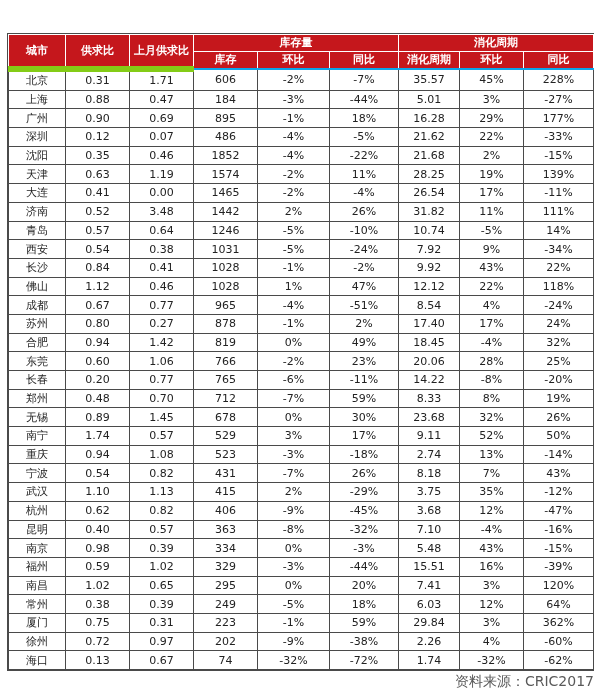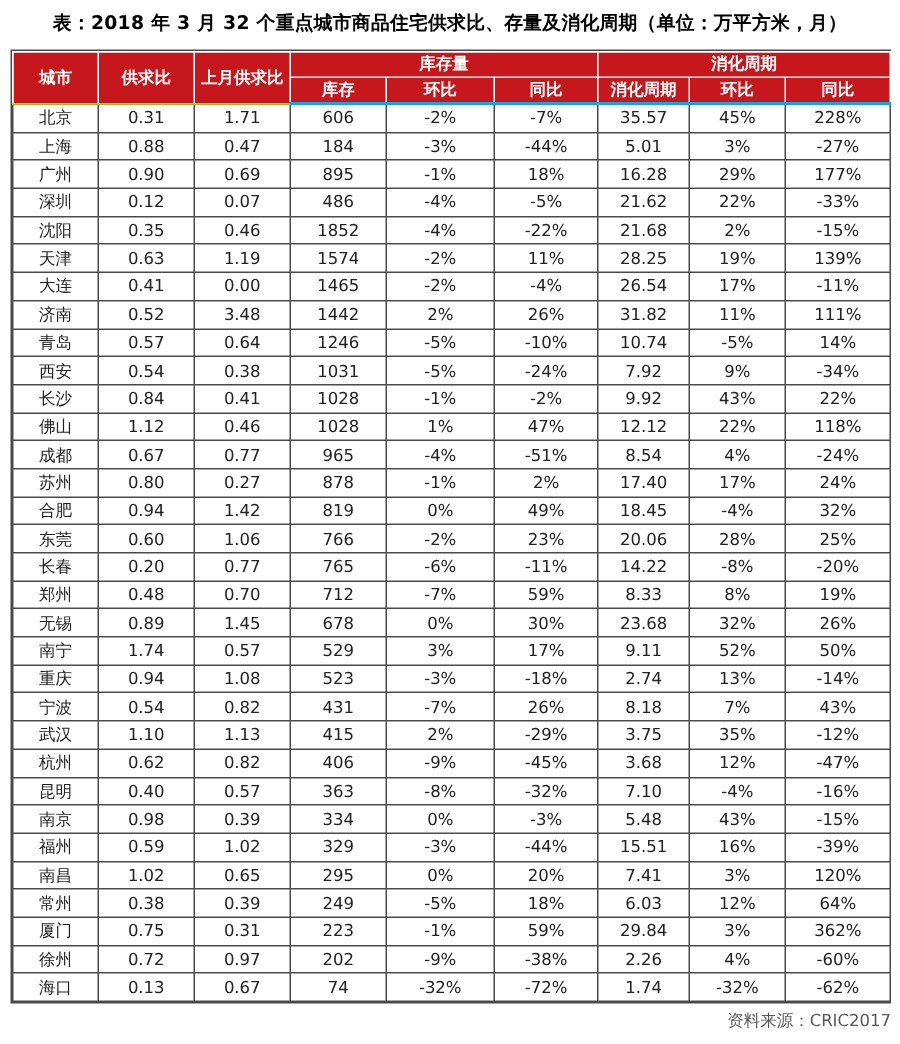--- a/index.html
+++ b/index.html
@@ -39,46 +39,45 @@
     background: #c5171c;
     color: #ffffff;
     font-size: 11px;
     font-weight: 700;
     border: 1px solid #ffffff;
     height: 16px;
     padding: 0;
     text-align: center;
     line-height: 16px;
   }
-  thead th.span2 { border-bottom: 1px solid #84cc16; }
+  thead th.span2 { border-bottom: 6px solid #84cc16; }
   thead tr.subrow th { border-bottom: 2px solid #0ea5e9; }
   tbody td {
     border: 1px solid #4a4a4a;
     height: 17.7px;
     padding: 0;
     text-align: center;
     font-size: 11px;
     color: #222222;
     line-height: 17px;
     background: #ffffff;
     white-space: nowrap;
   }
   .source {
     position: absolute;
     top: 673px;
     right: 6px;
-    font-size: 11px;
+    font-size: 14px;
     color: #595959;
   }
 </style>
 </head>
 <body>
 
 <div class="page">
-  <div class="title">表：2018 年 3 月 32 个重点城市商品住宅供求比、存量及消化周期（单位：万平方米，月）</div>
 
   <div class="table-wrap">
     <table>
       <colgroup>
         <col style="width:57px">
         <col style="width:64px">
         <col style="width:64px">
         <col style="width:64px">
         <col style="width:72px">
         <col style="width:69px">

